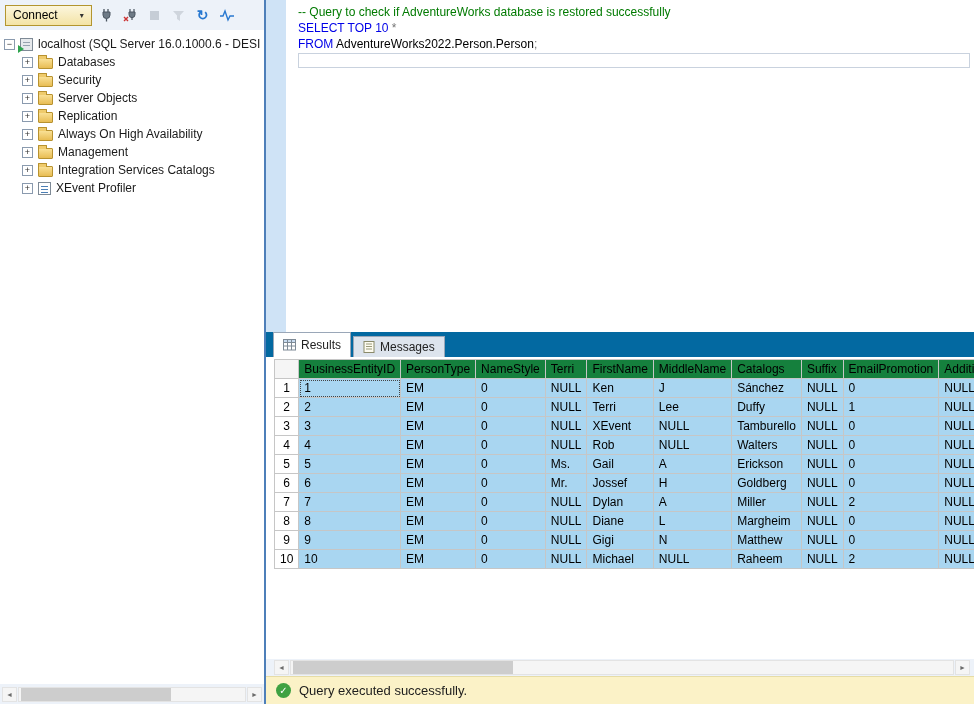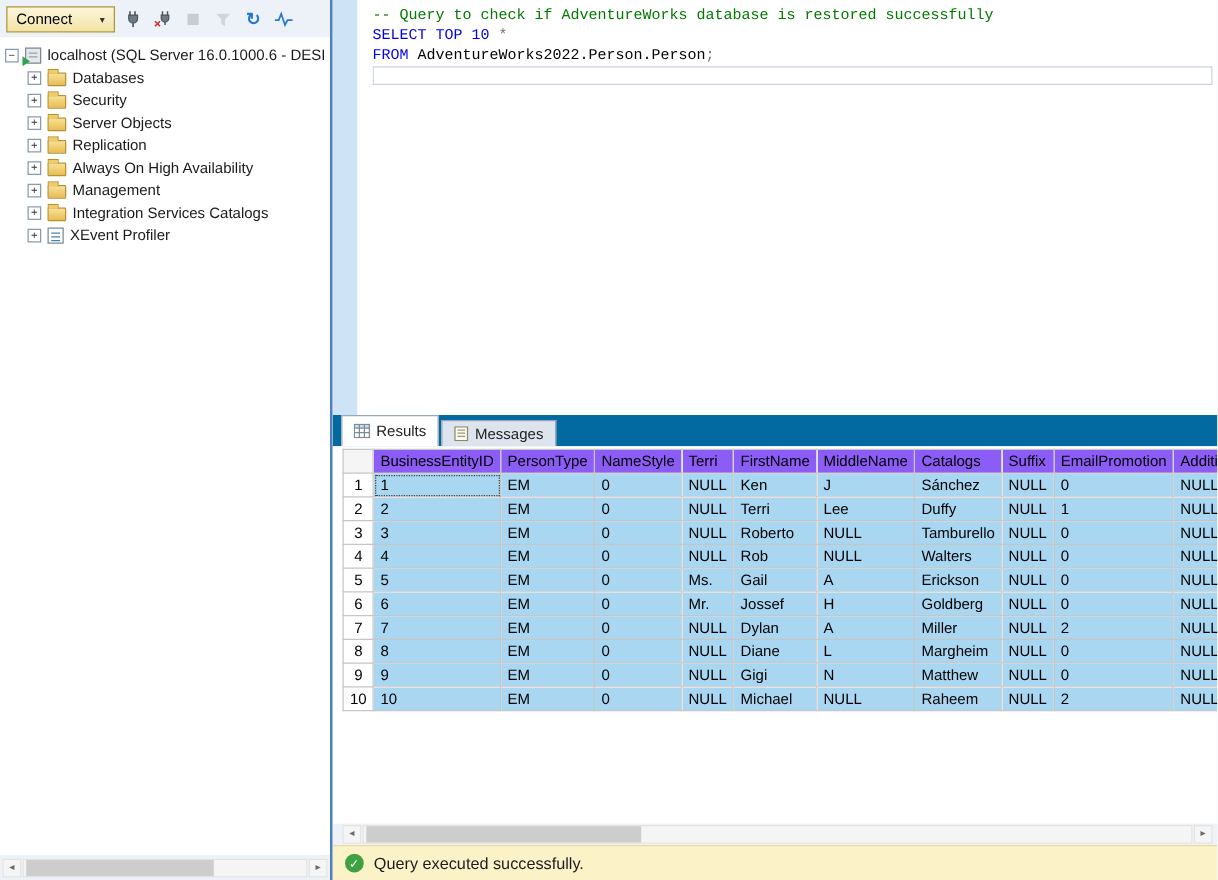--- a/index.html
+++ b/index.html
@@ -33,42 +33,42 @@
   .oe-hscroll{position:absolute;left:0;right:0;bottom:0;height:20px;background:#EDF2F9;display:flex;align-items:center;padding:0 2px;gap:1px}
   .scroll-track{flex:1;height:15px;background:#F5F5F5;position:relative;border:1px solid #E3E3E3}
   .scroll-thumb{position:absolute;top:0;bottom:0;background:#CDCDCD}
   .scroll-arrow{width:15px;height:15px;display:inline-flex;align-items:center;justify-content:center;font-size:7px;color:#6B6B6B;background:#F5F5F5;border:1px solid #E3E3E3;flex:0 0 auto}
 
   
   .right-panel{flex:1;display:flex;flex-direction:column;height:100%;overflow:hidden;background:#EDF2F9}
   .editor{height:332px;background:#fff;display:flex;flex:0 0 auto}
   .editor-gutter{width:20px;background:#CFE3F6;flex:0 0 auto}
   .editor-sel-margin{width:12px;background:#fff;flex:0 0 auto}
-  .editor-code{flex:1;padding-top:4px;font-family:Liberation Mono, monospace;font-size:12px;line-height:16px;white-space:pre;overflow:hidden}
+  .editor-code{flex:1;padding-top:4px;font-family:Liberation Sans, sans-serif;font-size:12px;line-height:16px;white-space:pre;overflow:hidden}
   .code-line{height:16px}
   .seg-comment{color:#007A00}
   .seg-keyword{color:#0000E8}
   .seg-plain{color:#000}
   .seg-operator{color:#767676}
   .caret-line{height:15px;border:1px solid #C9D2DE;margin:1px 4px 0 0}
 
   .zoom-row{height:25px;display:flex;align-items:center;padding-left:7px;background:#EDF2F9;flex:0 0 auto}
   .zoom-box{display:flex;align-items:stretch;height:20px;background:#fff;border:1px solid #ACB5C0}
   .zoom-value{padding:3px 10px 0 6px;font-size:11px;color:#111}
   .zoom-arrow{width:15px;display:flex;align-items:center;justify-content:center;font-size:7px;color:#444;border-left:1px solid #D4D9DF;background:#F2F4F7}
 
   .tab-strip{height:25px;display:flex;align-items:flex-end;padding-left:7px;background:#0369a1;flex:0 0 auto;gap:2px}
   .tab{display:flex;align-items:center;gap:5px;height:21px;padding:0 9px;border:1px solid #9AA7B8;border-bottom:none;background:#DDE4ED;font-size:12px;color:#222}
   .tab.active{background:#fff;height:25px}
 
   .grid-area{flex:1;background:#fff;padding:2px 0 0 8px;overflow:hidden}
   table.results{border-collapse:collapse;table-layout:fixed}
   .results th,.results td{border:1px solid #C6C6C6;height:19px;padding:0 5px;font-size:12px;font-weight:normal;text-align:left;overflow:hidden;white-space:nowrap}
   .results th.corner{background:#F5F5F5}
-  .results th.colhdr{background:#8b5cf6;color:#000}
+  .results th.colhdr{background:#15803d;color:#000}
   .results td.rownum{background:#FFFFFF;text-align:center;color:#000}
   .results td.datacell{background:#A9D6F1;color:#000}
   .results td.focused{outline:1px dotted #444;outline-offset:-2px}
 
   .grid-hscroll{height:17px;background:#EDF2F9;display:flex;align-items:center;padding:0 2px;gap:1px;flex:0 0 auto;margin-left:6px;margin-right:2px}
 
   .status-bar{height:28px;background:#FBF2C7;border-top:1px solid #E6DCA6;display:flex;align-items:center;gap:8px;padding:0 10px;flex:0 0 auto}
   .status-check{width:15px;height:15px;border-radius:50%;background:#3FA142;color:#fff;font-size:10px;display:inline-flex;align-items:center;justify-content:center;flex:0 0 auto}
   .status-text{font-size:13px;color:#1d1d1d}
 </style>
@@ -260,21 +260,21 @@
               <td class="datacell">NULL</td>
               <td class="datacell">1</td>
               <td class="datacell">NULL</td>
             </tr>
             <tr class="datarow">
               <td class="rownum">3</td>
               <td class="datacell">3</td>
               <td class="datacell">EM</td>
               <td class="datacell">0</td>
               <td class="datacell">NULL</td>
-              <td class="datacell">Roberto</td>
+              <td class="datacell">XEvent</td>
               <td class="datacell">NULL</td>
               <td class="datacell">Tamburello</td>
               <td class="datacell">NULL</td>
               <td class="datacell">0</td>
               <td class="datacell">NULL</td>
             </tr>
             <tr class="datarow">
               <td class="rownum">4</td>
               <td class="datacell">4</td>
               <td class="datacell">EM</td>

